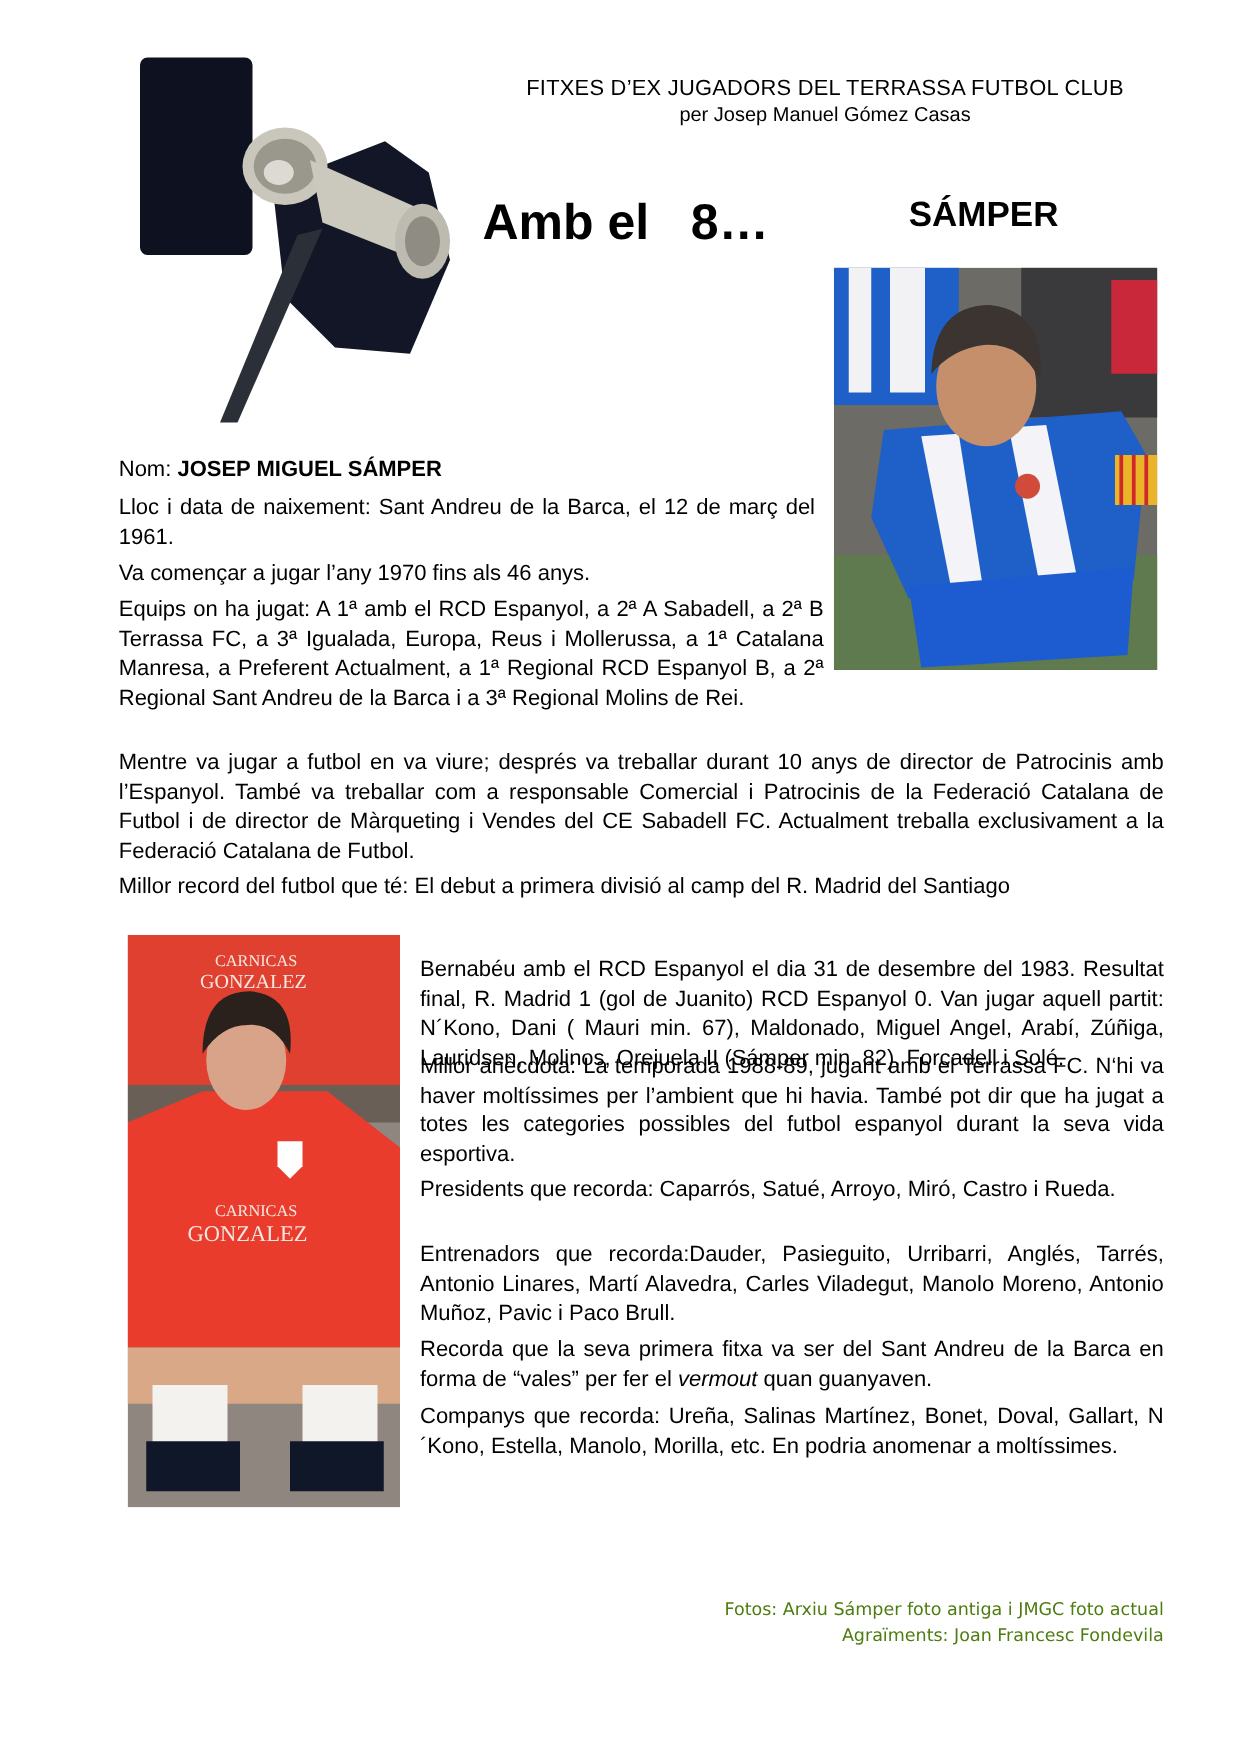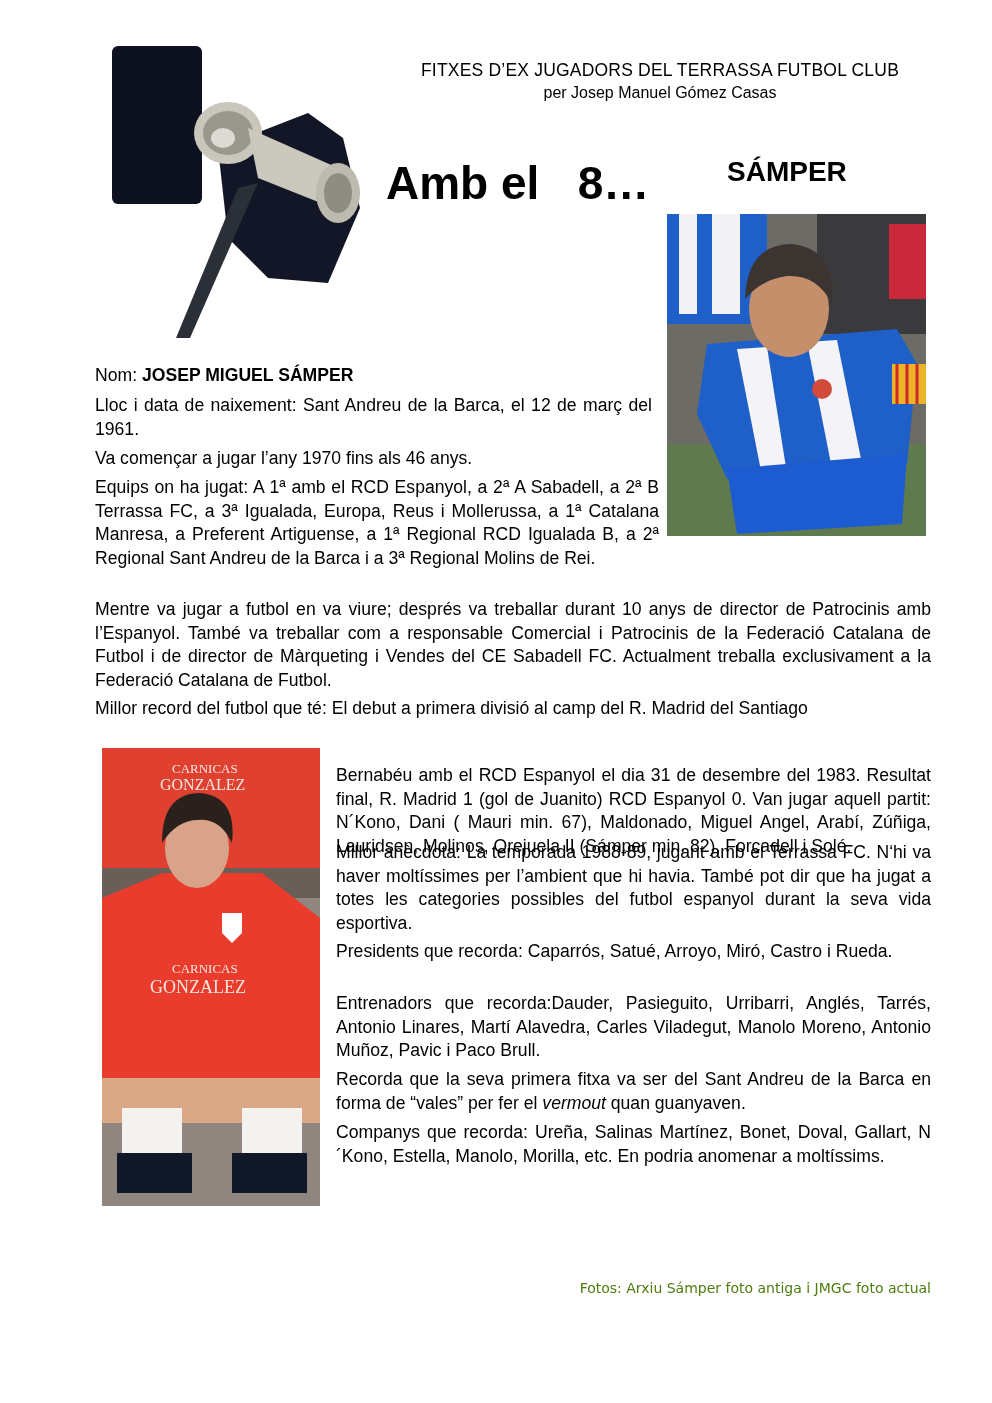--- a/index.html
+++ b/index.html
@@ -3,21 +3,21 @@
 <meta charset="utf-8">
 <style>
   html, body { margin: 0; padding: 0; background: #ffffff; }
   body { width: 992px; height: 1403px; position: relative; overflow: hidden;
          font-family: "Liberation Sans", sans-serif; color: #000; }
   .abs { position: absolute; }
 
   
   .hdr-line1 { left: 360px; top: 60px; width: 600px; text-align: center; font-size: 17.5px; letter-spacing: 0.2px; }
   .hdr-line2 { left: 360px; top: 84px; width: 600px; text-align: center; font-size: 16px; }
-  .title-left { left: 386px; top: 156px; font-size: 46px; font-weight: bold; white-space: pre; }
+  .title-left { left: 386px; top: 156px; font-size: 40px; font-weight: bold; white-space: pre; }
   .title-right { left: 727px; top: 156px; font-size: 28px; font-weight: bold; }
 
   
   .logo-img { left: 98px; top: 38px; width: 275px; height: 305px; }
   .photo-current { left: 667px; top: 214px; width: 259px; height: 322px; overflow: hidden; }
   .photo-old { left: 102px; top: 748px; width: 218px; height: 458px; overflow: hidden; }
 
   
   .para { font-size: 17.6px; line-height: 23.6px; text-align: justify; }
   .p-nom { left: 95px; top: 364px; width: 560px; }
@@ -106,35 +106,36 @@
 
 <div class="abs para p-nom">
   <span>Nom: </span><b>JOSEP MIGUEL SÁMPER</b>
 </div>
 
 <div class="abs para p-lloc">Lloc i data de naixement: Sant Andreu de la Barca, el 12 de març del 1961.</div>
 <div class="abs para p-comenca">Va començar a jugar l’any 1970 fins als 46 anys.</div>
 
 <div class="abs para p-equips">
   <span class="float-photo"></span>
-  <span>Equips on ha jugat: A 1ª amb el RCD Espanyol, a 2ª A Sabadell, a 2ª B Terrassa FC, a 3ª Igualada, Europa, Reus i Mollerussa, a 1ª Catalana Manresa, a Preferent Artiguense, a 1ª Regional RCD Igualada B, a 2ª Regional Sant Andreu de la Barca i a 3ª Regional Molins de Rei.</span>
+  <span>Equips on ha jugat: A 1ª amb el RCD Espanyol, a 2ª A Sabadell, a 2ª B Terrassa FC, a 3ª Igualada, Europa, Reus i Mollerussa, a 1ª Catalana Manresa, a Preferent Actualment, a 1ª Regional RCD Espanyol B, a 2ª Regional Sant Andreu de la Barca i a 3ª Regional Molins de Rei.</span>
 </div>
 
 <div class="abs para p-mentre">Mentre va jugar a futbol en va viure; després va treballar durant 10 anys de director de Patrocinis amb l’Espanyol. També va treballar com a responsable Comercial i Patrocinis de la Federació Catalana de Futbol i de director de Màrqueting i Vendes del CE Sabadell FC. Actualment treballa exclusivament a la Federació Catalana de Futbol.</div>
 
 <div class="abs para p-millor">
   <span>Millor record del futbol que té: El debut a primera divisió al camp del R. Madrid del Santiago</span>
 </div>
 <div class="abs para" style="left:336px; top:720px; width:595px;margin-top:44px;">Bernabéu amb el RCD Espanyol el dia 31 de desembre del 1983. Resultat final, R. Madrid 1 (gol de Juanito) RCD Espanyol 0. Van jugar aquell partit: N´Kono, Dani ( Mauri min. 67), Maldonado, Miguel Angel, Arabí,  Zúñiga, Lauridsen, Molinos, Orejuela II (Sámper min. 82), Forcadell i Solé.</div>
 
 <div class="abs para p-anecdota">Millor anècdota: La temporada 1988-89, jugant amb el Terrassa FC. N‘hi va haver moltíssimes per l’ambient que hi havia. També pot dir que ha jugat a totes les categories possibles del futbol espanyol durant la seva vida esportiva.</div>
 <div class="abs para p-presidents">Presidents que recorda: Caparrós, Satué, Arroyo, Miró, Castro i Rueda.</div>
 <div class="abs para p-entrenadors">Entrenadors que recorda:Dauder, Pasieguito, Urribarri, Anglés, Tarrés, Antonio Linares, Martí Alavedra, Carles Viladegut, Manolo Moreno, Antonio Muñoz, Pavic i Paco Brull.</div>
 
 <div class="abs para p-fitxa">
   <span>Recorda que la seva primera fitxa va ser del Sant Andreu de la Barca en forma de “vales” per fer el </span><i>vermout</i><span> quan guanyaven.</span>
 </div>
 
-<div class="abs para p-companys">Companys que recorda: Ureña, Salinas Martínez, Bonet, Doval, Gallart, N´Kono, Estella, Manolo, Morilla, etc. En podria anomenar a moltíssims.</div>
+<div class="abs para p-companys">Companys que recorda: Ureña, Salinas Martínez, Bonet, Doval, Gallart, N´Kono, Estella, Manolo, Morilla, etc. En podria anomenar a moltíssimes.</div>
 
 <div class="abs credits">
   <div>Fotos: Arxiu Sámper foto antiga i JMGC foto actual</div>
+  <div>Agraïments: Joan Francesc Fondevila</div>
 </div>
 
 </body></html>

